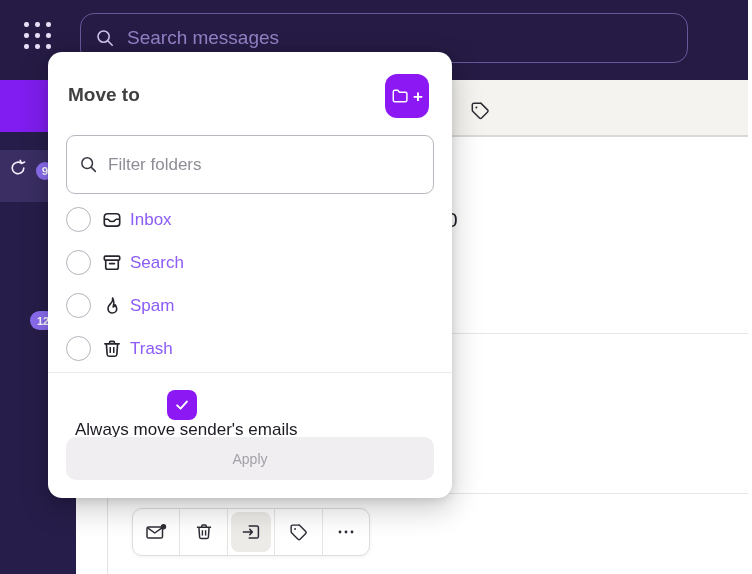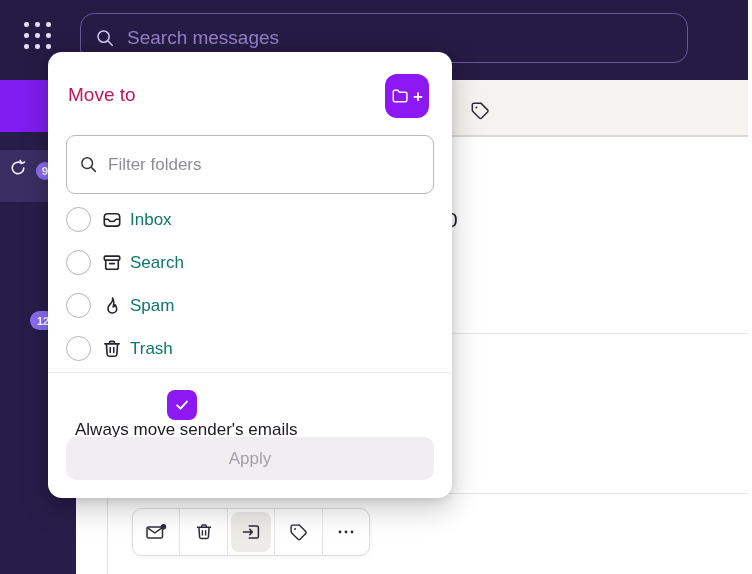--- a/index.html
+++ b/index.html
@@ -55,50 +55,50 @@
   .tb-cell { flex:1; display:flex; align-items:center; justify-content:center;
              color:#2f2b36; cursor:pointer; position:relative; }
   .tb-cell + .tb-cell { border-left:1px solid #e6e4e1; }
   .tb-active { position:absolute; width:40px; height:40px; border-radius:8px; background:#ecebe7; }
   .tb-cell svg { position:relative; }
 
   
   .popup { position:absolute; left:48px; top:52px; width:404px; height:446px; background:#ffffff;
            border-radius:14px; box-shadow:0 10px 30px rgba(0,0,0,.22), 0 2px 8px rgba(0,0,0,.10); z-index:10; }
   .popup-title { position:absolute; left:20px; top:84px; transform:translateY(-50%);
-                 font-size:19px; font-weight:normal; color:#be185d; top:43px; }
+                 font-size:19px; font-weight:bold; color:#404040; top:43px; }
   .folder-plus-btn { position:absolute; right:23px; top:22px; width:44px; height:44px;
                      background:#8c18f4; border:none; border-radius:12px; cursor:pointer;
                      display:flex; align-items:center; justify-content:center; gap:2px; color:#fff; }
   .folder-plus-btn span { font-size:17px; font-weight:bold; line-height:1; color:#fff; }
   .filter-input { position:absolute; left:18px; top:83px; width:368px; height:59px;
                   border:1px solid #b9b6c0; border-radius:9px; display:flex; align-items:center;
                   padding:0 12px; gap:10px; background:#fff; }
   .filter-input svg { color:#3a3742; flex:0 0 auto; }
   .filter-input input { flex:1; border:none; outline:none; font-size:17px; color:#2a2731; font-family:inherit; }
   .filter-input input::placeholder { color:#8f8c96; }
 
   .folder-list { position:absolute; left:0; top:146px; width:100%; }
   .folder-row { height:43px; display:flex; align-items:center; padding:0 18px; cursor:pointer; }
   .radio { width:25px; height:25px; border:1.5px solid #b5b2bb; border-radius:50%;
            background:#fff; flex:0 0 auto; }
   .folder-row .f-icon { margin-left:10px; width:22px; height:22px; color:#28252e; flex:0 0 auto;
                         display:flex; align-items:center; justify-content:center; }
-  .folder-row .f-label { margin-left:7px; font-size:17px; color:#0f766e; }
+  .folder-row .f-label { margin-left:7px; font-size:17px; color:#8b5cf6; }
 
   .popup-divider { position:absolute; left:0; top:320px; width:100%; height:1px; background:#eceaee; }
 
   .always-row { position:absolute; left:18px; top:338px; display:flex; align-items:center; cursor:pointer;flex-direction:column; }
   .checkbox { width:30px; height:30px; border-radius:8px; background:#8c18f4;
               display:flex; align-items:center; justify-content:center; flex:0 0 auto; }
   .always-label { margin-left:9px; font-size:17px; color:#1d1a24; }
 
   .apply-btn { position:absolute; left:18px; top:385px; width:368px; height:43px;
                background:#f0eef1; color:#a3a0a9; border:none; border-radius:10px;
-               font-size:17px; font-family:inherit; }
+               font-size:14px; font-family:inherit; }
 </style>
 </head>
 <body>
 
 <div class="app">
 
   <header class="topbar">
     <div class="app-grid">
       <i></i>
         <i></i>

